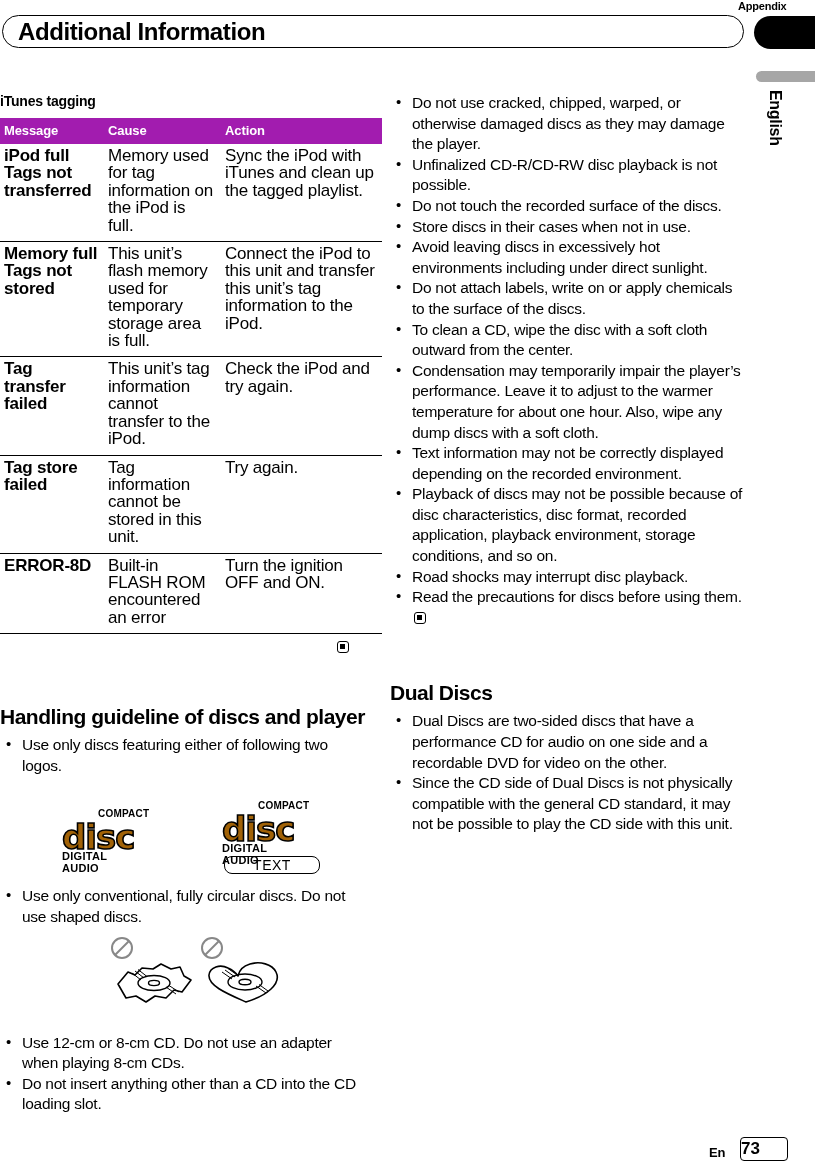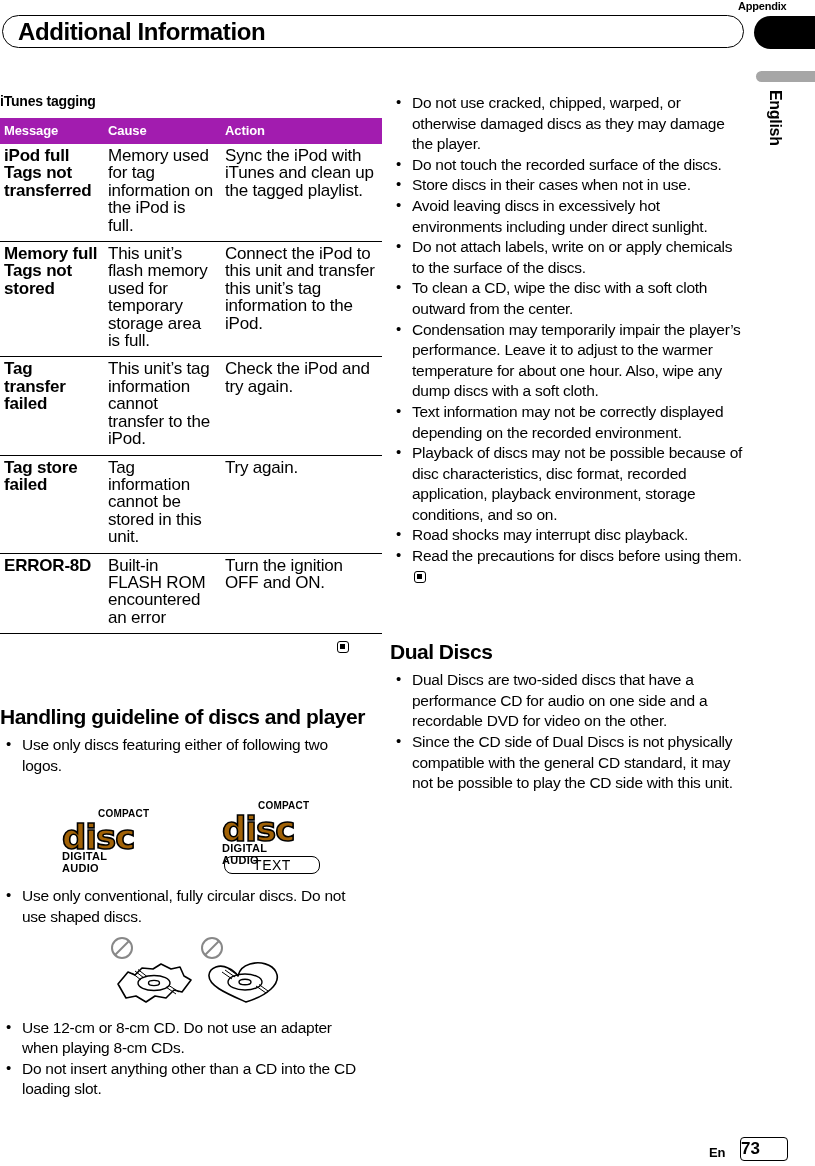--- a/index.html
+++ b/index.html
@@ -392,29 +392,30 @@
           <line x1="24" y1="36" x2="34" y2="43"></line>
           <line x1="27" y1="34" x2="37" y2="41"></line>
           <line x1="30" y1="32.5" x2="40" y2="39.5"></line>
           <line x1="58" y1="50" x2="68" y2="57"></line>
           <line x1="61" y1="48.5" x2="70" y2="55"></line>
         </g>
       </svg>
     </div>
   </div>
 
-  <ul class="bullet-list" style="margin-top:4px;">
+  <ul class="bullet-list" style="margin-top:19px;">
     <li>Use 12-cm or 8-cm CD. Do not use an adapter when playing 8-cm CDs.</li>
     <li>Do not insert anything other than a CD into the CD loading slot.</li>
   </ul>
 </div>
 
 <div id="right-column" class="column">
   <ul class="bullet-list">
     <li>Do not use cracked, chipped, warped, or otherwise damaged discs as they may damage the player.</li>
+    <li>Unfinalized CD-R/CD-RW disc playback is not possible.</li>
     <li>Do not touch the recorded surface of the discs.</li>
     <li>Store discs in their cases when not in use.</li>
     <li>Avoid leaving discs in excessively hot environments including under direct sunlight.</li>
     <li>Do not attach labels, write on or apply chemicals to the surface of the discs.</li>
     <li>To clean a CD, wipe the disc with a soft cloth outward from the center.</li>
     <li>Condensation may temporarily impair the player’s performance. Leave it to adjust to the warmer temperature for about one hour. Also, wipe any dump discs with a soft cloth.</li>
     <li>Text information may not be correctly displayed depending on the recorded environment.</li>
     <li>Playback of discs may not be possible because of disc characteristics, disc format, recorded application, playback environment, storage conditions, and so on.</li>
     <li>Road shocks may interrupt disc playback.</li>
     <li>

